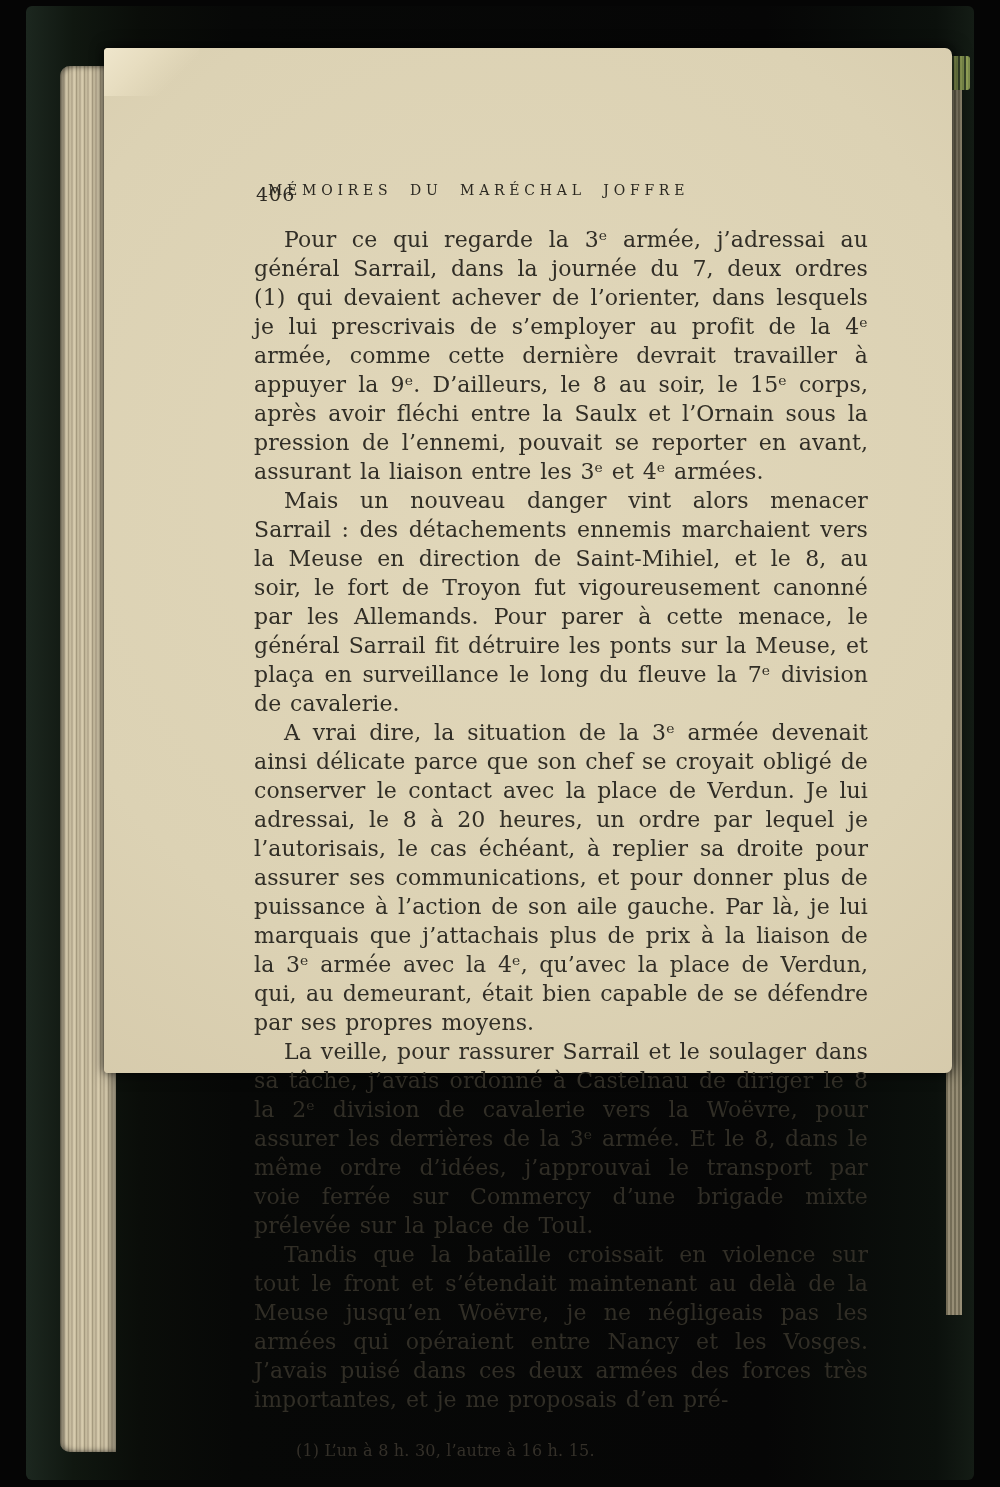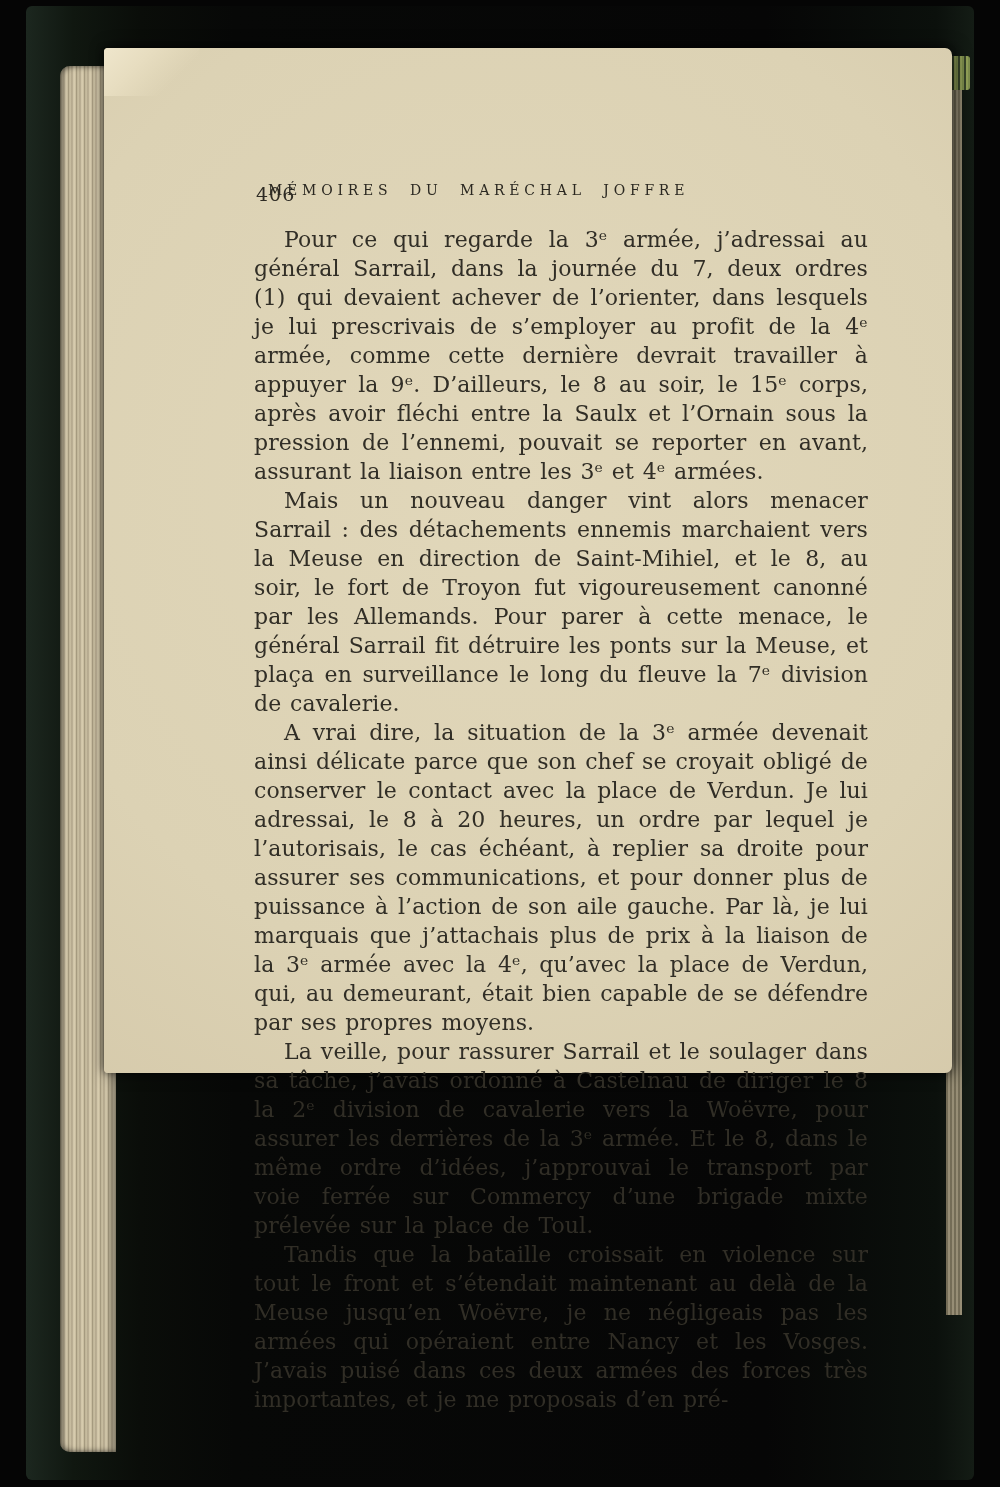--- a/index.html
+++ b/index.html
@@ -85,15 +85,16 @@
       </div>
 
       <div class="body-text">
         <p>Pour ce qui regarde la 3ᵉ armée, j’adressai au général Sarrail, dans la journée du 7, deux ordres (1) qui devaient achever de l’orienter, dans lesquels je lui prescrivais de s’employer au profit de la 4ᵉ armée, comme cette dernière devrait travailler à appuyer la 9ᵉ. D’ailleurs, le 8 au soir, le 15ᵉ corps, après avoir fléchi entre la Saulx et l’Ornain sous la pression de l’ennemi, pouvait se reporter en avant, assurant la liaison entre les 3ᵉ et 4ᵉ armées.</p>
         <p>Mais un nouveau danger vint alors menacer Sarrail : des détachements ennemis marchaient vers la Meuse en direction de Saint-Mihiel, et le 8, au soir, le fort de Troyon fut vigoureusement canonné par les Allemands. Pour parer à cette menace, le général Sarrail fit détruire les ponts sur la Meuse, et plaça en surveillance le long du fleuve la 7ᵉ division de cavalerie.</p>
         <p>A vrai dire, la situation de la 3ᵉ armée devenait ainsi délicate parce que son chef se croyait obligé de conserver le contact avec la place de Verdun. Je lui adressai, le 8 à 20 heures, un ordre par lequel je l’autorisais, le cas échéant, à replier sa droite pour assurer ses communications, et pour donner plus de puissance à l’action de son aile gauche. Par là, je lui marquais que j’attachais plus de prix à la liaison de la 3ᵉ armée avec la 4ᵉ, qu’avec la place de Verdun, qui, au demeurant, était bien capable de se défendre par ses propres moyens.</p>
         <p>La veille, pour rassurer Sarrail et le soulager dans sa tâche, j’avais ordonné à Castelnau de diriger le 8 la 2ᵉ division de cavalerie vers la Woëvre, pour assurer les derrières de la 3ᵉ armée. Et le 8, dans le même ordre d’idées, j’approuvai le transport par voie ferrée sur Commercy d’une brigade mixte prélevée sur la place de Toul.</p>
         <p>Tandis que la bataille croissait en violence sur tout le front et s’étendait maintenant au delà de la Meuse jusqu’en Woëvre, je ne négligeais pas les armées qui opéraient entre Nancy et les Vosges. J’avais puisé dans ces deux armées des forces très importantes, et je me proposais d’en pré-</p>
       </div>
 
+      <div class="footnote">(1) L’un à 8 h. 30, l’autre à 16 h. 15.</div>
     </div>
   </div>
 </div>
 
 </body></html>

